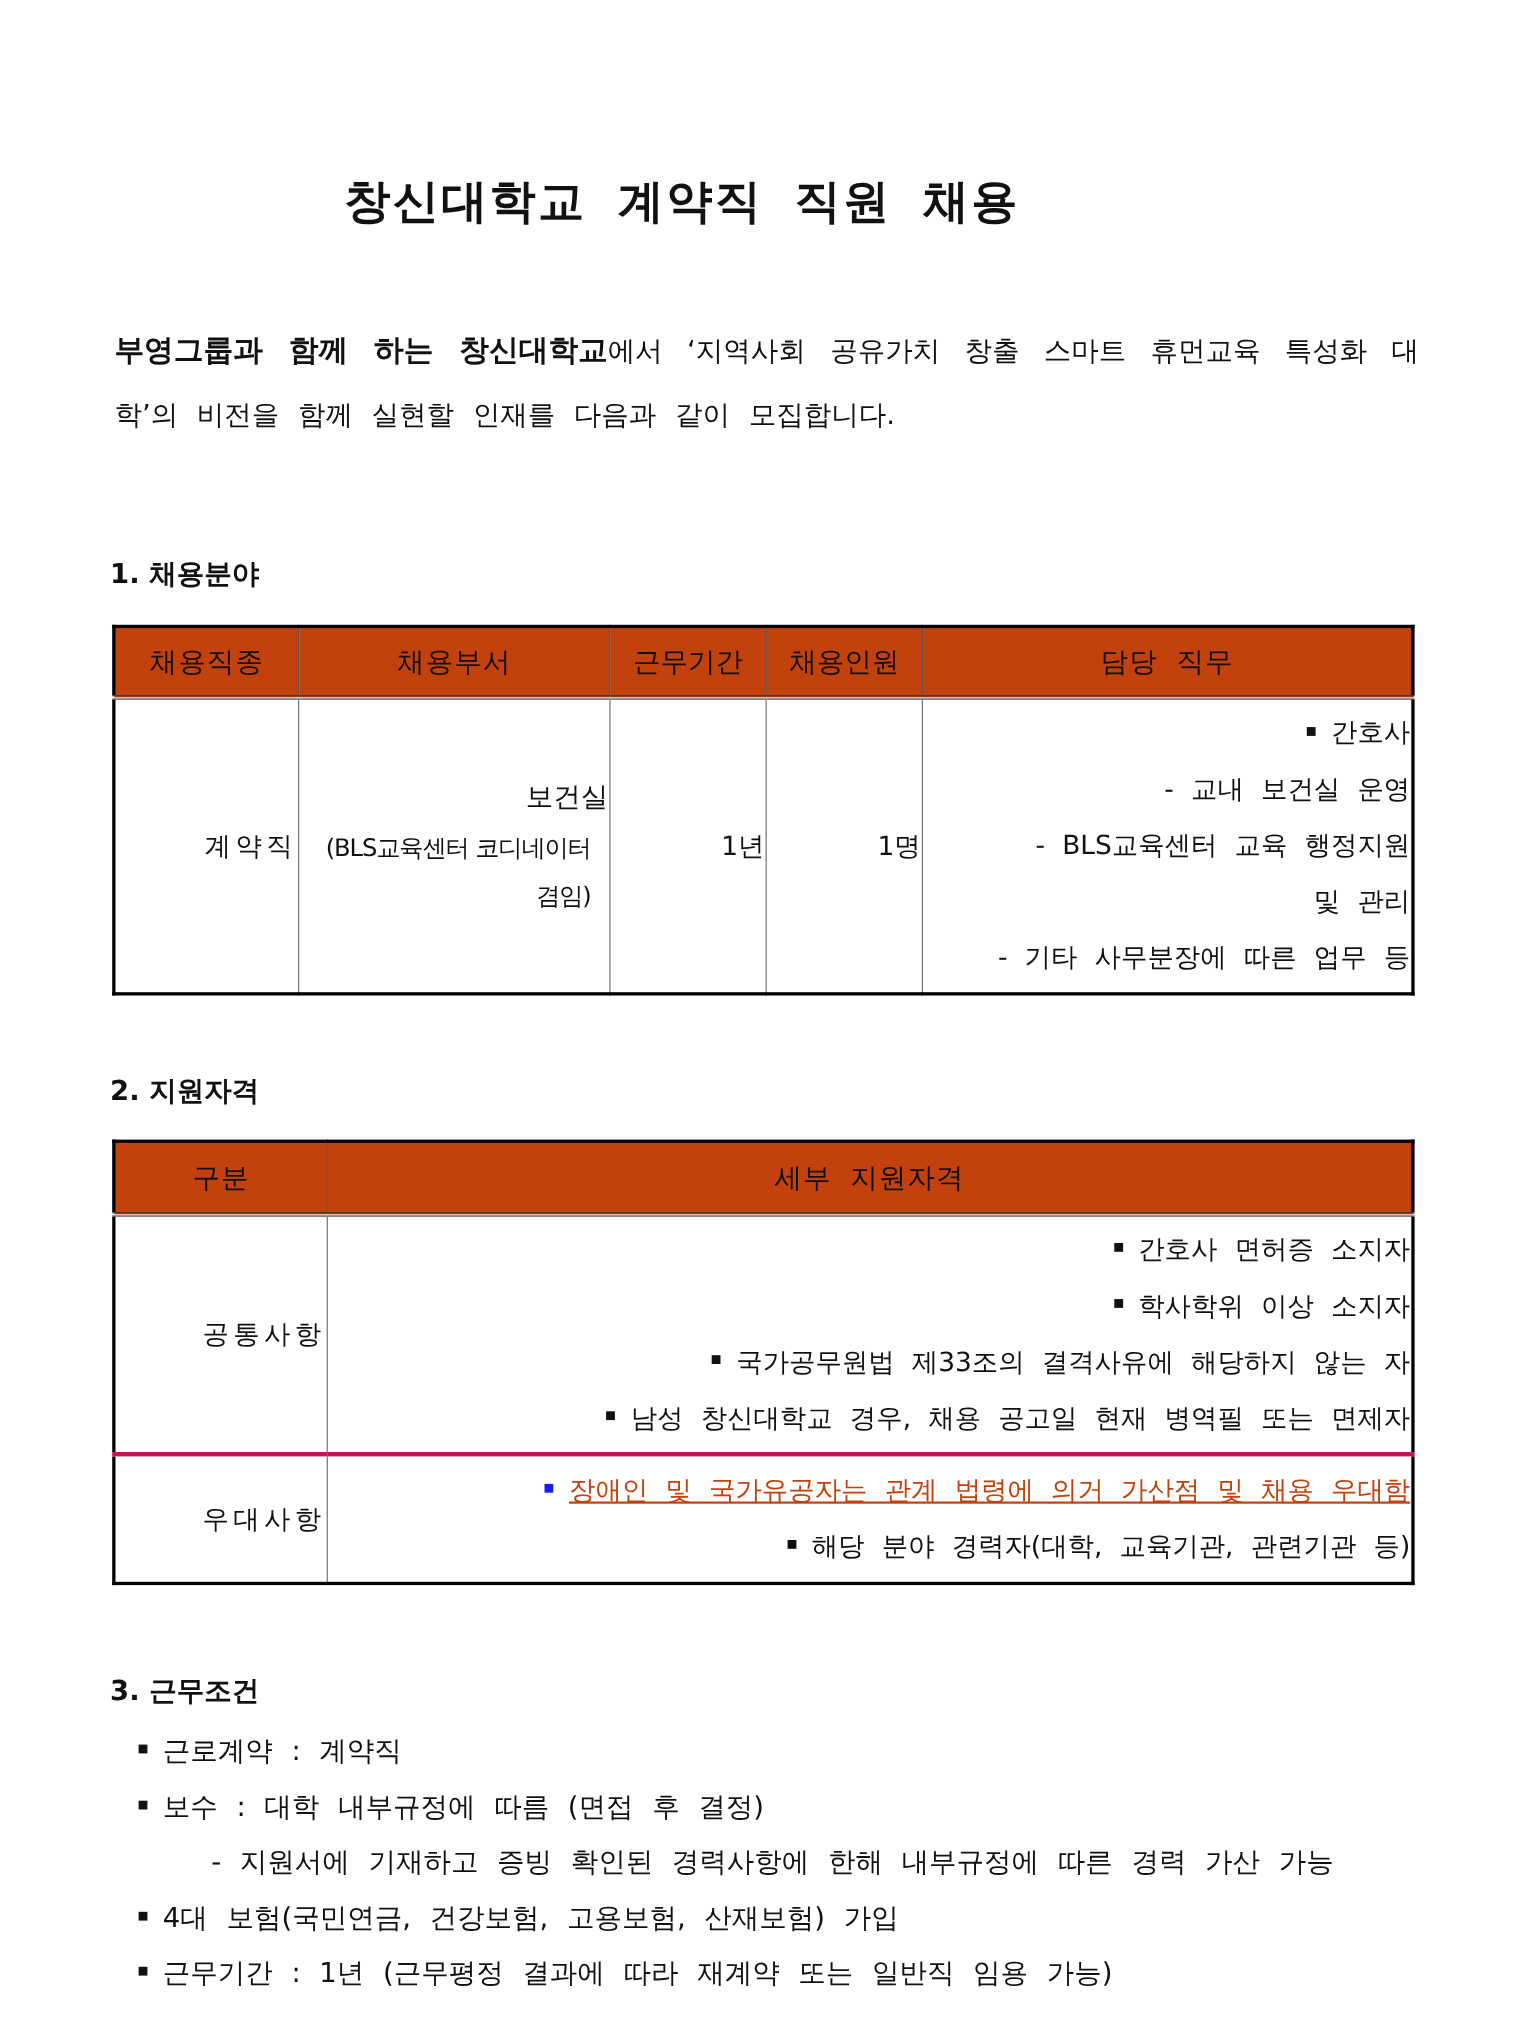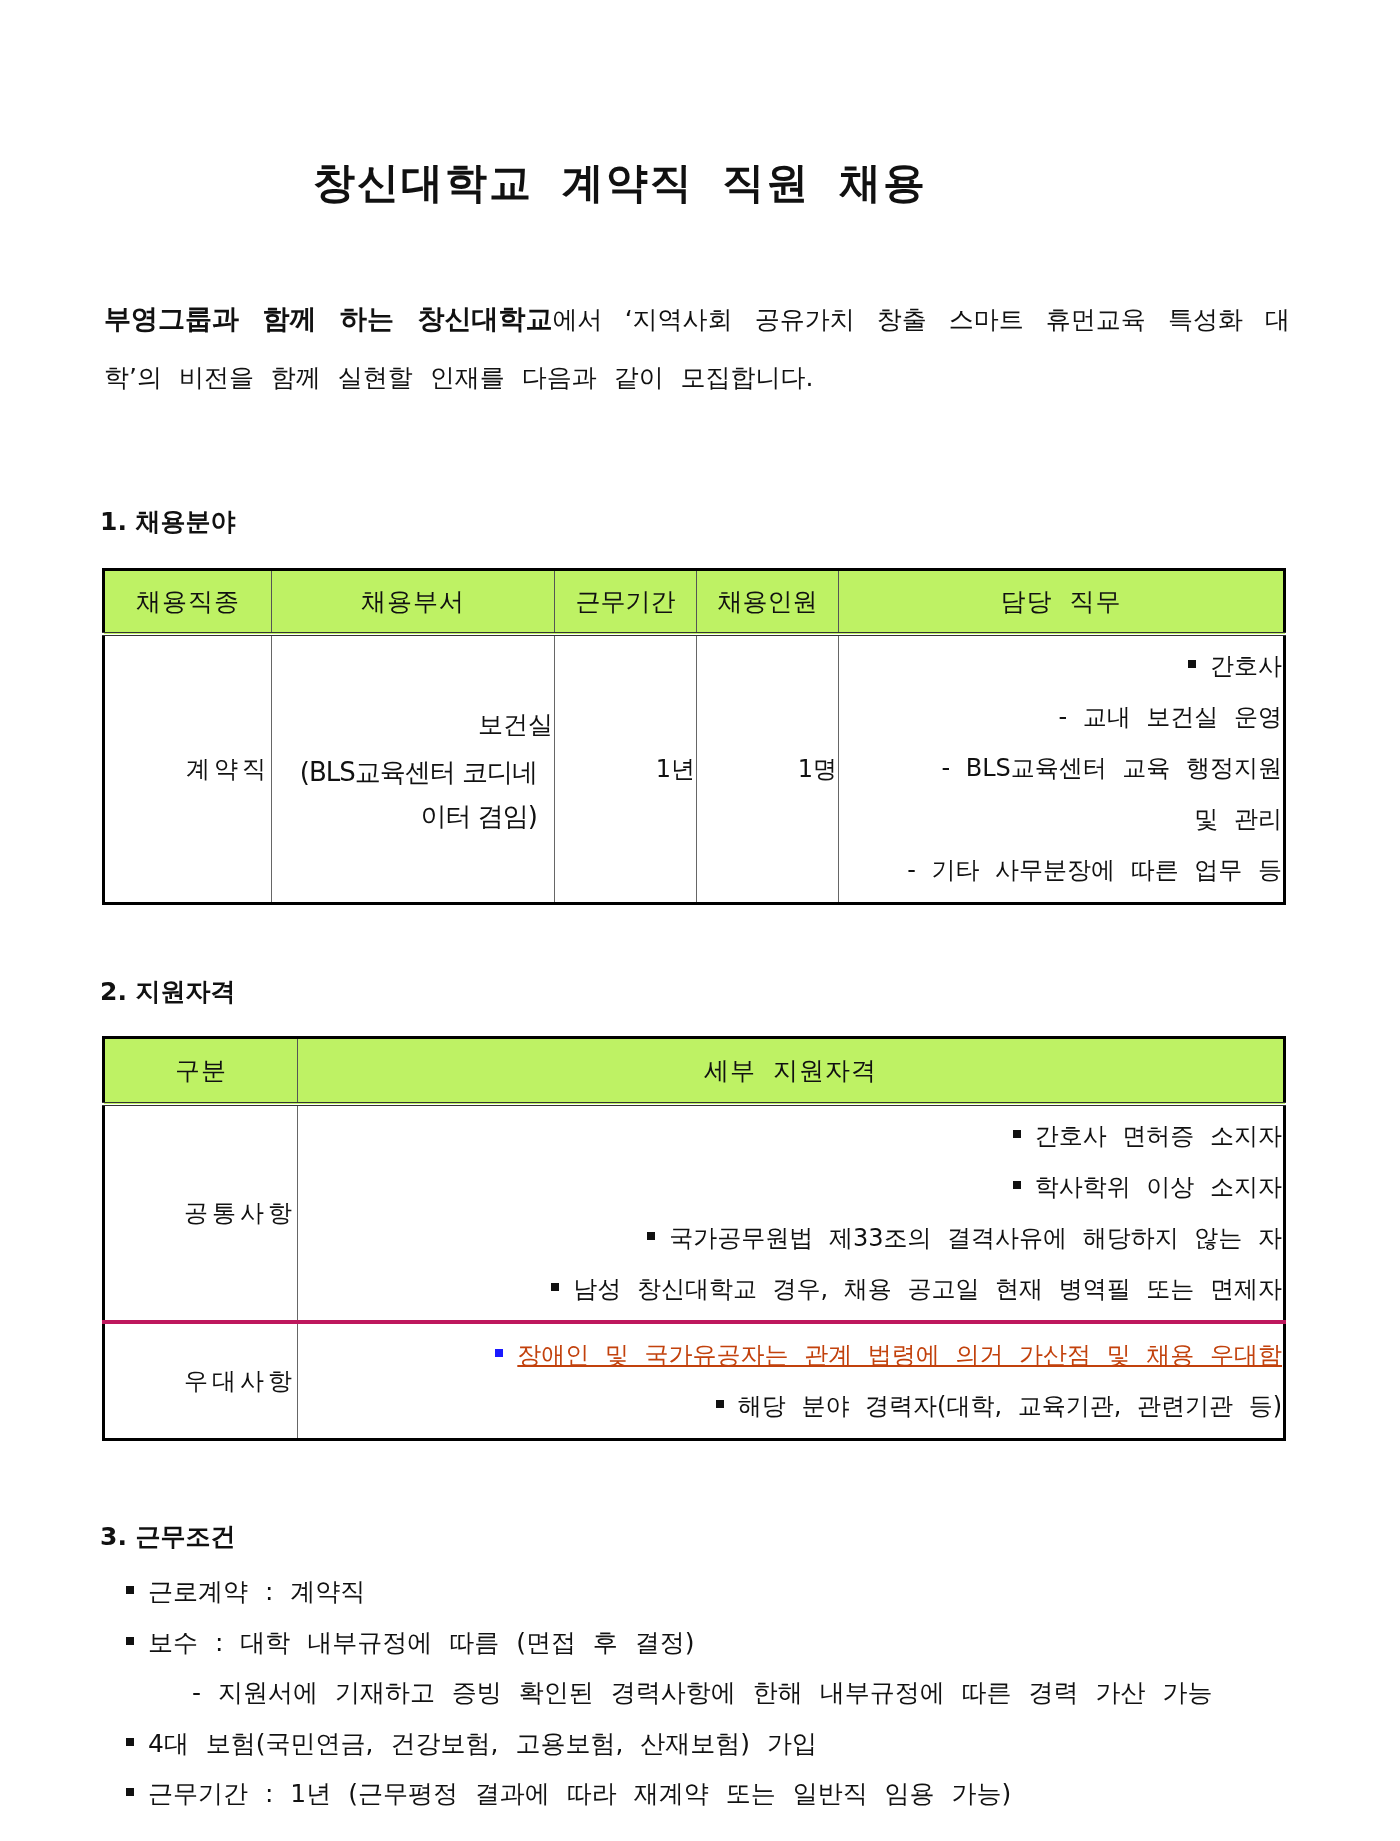--- a/index.html
+++ b/index.html
@@ -6,27 +6,27 @@
   body { width: 1400px; height: 1841px; position: relative; overflow: hidden;
          font-family: "DejaVu Sans", "Liberation Sans", sans-serif; color: #111; }
   .abs { position: absolute; }
   .title { left: 0; width: 1240px; top: 155px; text-align: center; font-size: 42px; font-weight: bold;
            letter-spacing: 2px; word-spacing: 12px; }
   .intro { left: 104px; width: 1186px; font-size: 25px; line-height: 58px; top: 290px; word-spacing: 9px;
            text-align: justify; text-align-last: left; }
   .intro b { font-weight: bold; font-size: 27px; }
   .sec { left: 100px; font-size: 25px; font-weight: bold; }
   table.t { position: absolute; border-collapse: collapse; table-layout: fixed; border: 3px solid #000; }
-  table.t th { background: #bef264; font-weight: normal; font-size: 25px; border-left: 1px solid #555;
+  table.t th { background: #c2410c; font-weight: normal; font-size: 25px; border-left: 1px solid #555;
                border-bottom: 4px double #333; letter-spacing: 1px; word-spacing: 8px; }
   table.t td { font-size: 24px; border-left: 1px solid #666; border-top: 4px solid #be185d; vertical-align: middle; text-align: right; }
   table.t th:first-child, table.t td:first-child { border-left: none; }
   .c { text-align: center; }
   .duty { padding-left: 26px; line-height: 51px; word-spacing: 8px; }
-  .sub { font-size: 26px; line-height: 44px; letter-spacing: -1px; }
+  .sub { font-size: 22px; line-height: 44px; letter-spacing: -1px; }
   .q { padding-left: 28px; line-height: 51px; word-spacing: 8px; }
   .bul { display: inline-block; width: 8px; height: 8px; background: #111; vertical-align: middle; margin-right: 14px; position: relative; top: -3px; }
   .bul.blue { background: #1a1aff; }
   .link { color: #c2410c; text-decoration: underline; }
   .cond { left: 126px; font-size: 25px; word-spacing: 9px; }
   .spread { letter-spacing: 4px; }
 </style>
 </head>
 <body>
 

